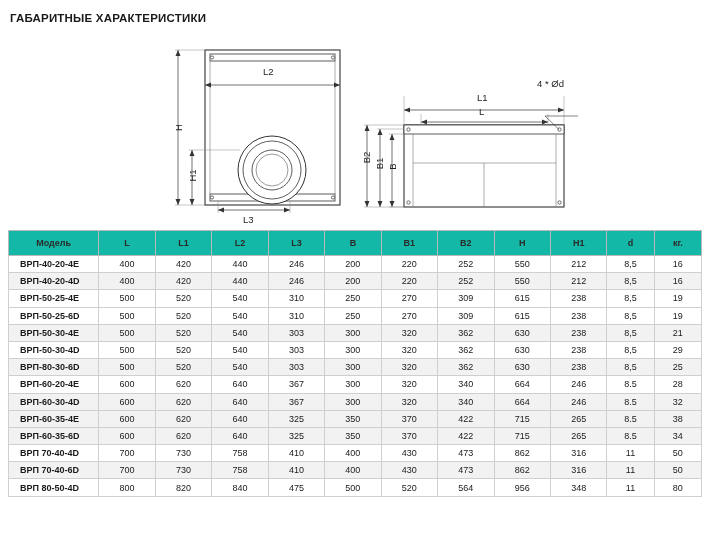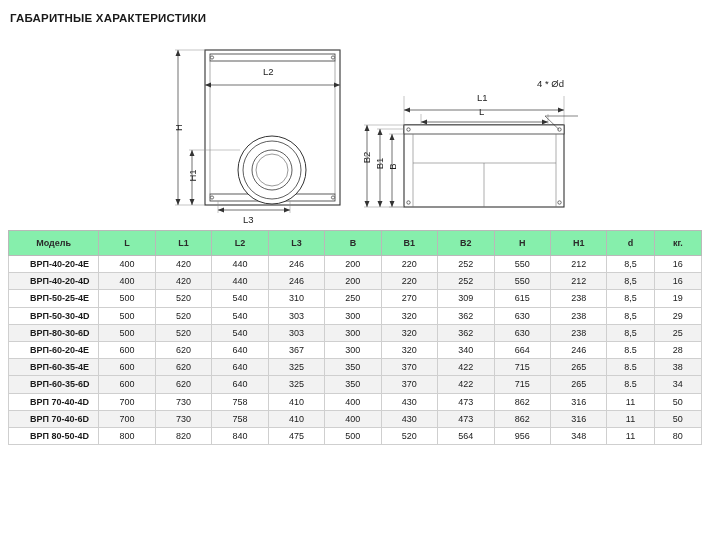--- a/index.html
+++ b/index.html
@@ -56,41 +56,41 @@
     top: 230px;
     width: 694px;
   }
   table {
     border-collapse: collapse;
     width: 694px;
     font-size: 9px;
     table-layout: fixed;
   }
   thead th {
-    background: #86efac;
+    background: #14b8a6;
     border: 1px solid #b9b9b9;
     height: 22px;
     font-size: 9px;
     font-weight: bold;
     color: #2b2b2b;
     text-align: center;
     vertical-align: middle;
   }
   tbody td {
     border: 1px solid #cfcfcf;
     height: 16.2px;
     text-align: center;
     vertical-align: middle;
     font-size: 9px;
     color: #1a1a1a;
     padding: 0;
   }
   tbody td.model {
     text-align: left;
-    padding-left: 21px;
+    padding-left: 11px;
     font-weight: bold;
     font-size: 9px;
   }
   tbody tr.alt td {
     background: #f2f2f2;
   }
   col.c-model { width: 88px; }
   col.c-num   { width: 55px; }
   col.c-last  { width: 46px; }
 </style>
@@ -278,20 +278,48 @@
             <td>310</td>
             <td>250</td>
             <td>270</td>
             <td>309</td>
             <td>615</td>
             <td>238</td>
             <td>8,5</td>
             <td>19</td>
           </tr>
           <tr>
+            <td class="model">ВРП-50-25-6D</td>
+            <td>500</td>
+            <td>520</td>
+            <td>540</td>
+            <td>310</td>
+            <td>250</td>
+            <td>270</td>
+            <td>309</td>
+            <td>615</td>
+            <td>238</td>
+            <td>8,5</td>
+            <td>19</td>
+          </tr>
+          <tr class="alt">
+            <td class="model">ВРП-50-30-4E</td>
+            <td>500</td>
+            <td>520</td>
+            <td>540</td>
+            <td>303</td>
+            <td>300</td>
+            <td>320</td>
+            <td>362</td>
+            <td>630</td>
+            <td>238</td>
+            <td>8,5</td>
+            <td>21</td>
+          </tr>
+          <tr>
             <td class="model">ВРП-50-30-4D</td>
             <td>500</td>
             <td>520</td>
             <td>540</td>
             <td>303</td>
             <td>300</td>
             <td>320</td>
             <td>362</td>
             <td>630</td>
             <td>238</td>
@@ -320,20 +348,34 @@
             <td>367</td>
             <td>300</td>
             <td>320</td>
             <td>340</td>
             <td>664</td>
             <td>246</td>
             <td>8.5</td>
             <td>28</td>
           </tr>
           <tr class="alt">
+            <td class="model">ВРП-60-30-4D</td>
+            <td>600</td>
+            <td>620</td>
+            <td>640</td>
+            <td>367</td>
+            <td>300</td>
+            <td>320</td>
+            <td>340</td>
+            <td>664</td>
+            <td>246</td>
+            <td>8.5</td>
+            <td>32</td>
+          </tr>
+          <tr class="alt">
             <td class="model">ВРП-60-35-4E</td>
             <td>600</td>
             <td>620</td>
             <td>640</td>
             <td>325</td>
             <td>350</td>
             <td>370</td>
             <td>422</td>
             <td>715</td>
             <td>265</td>

